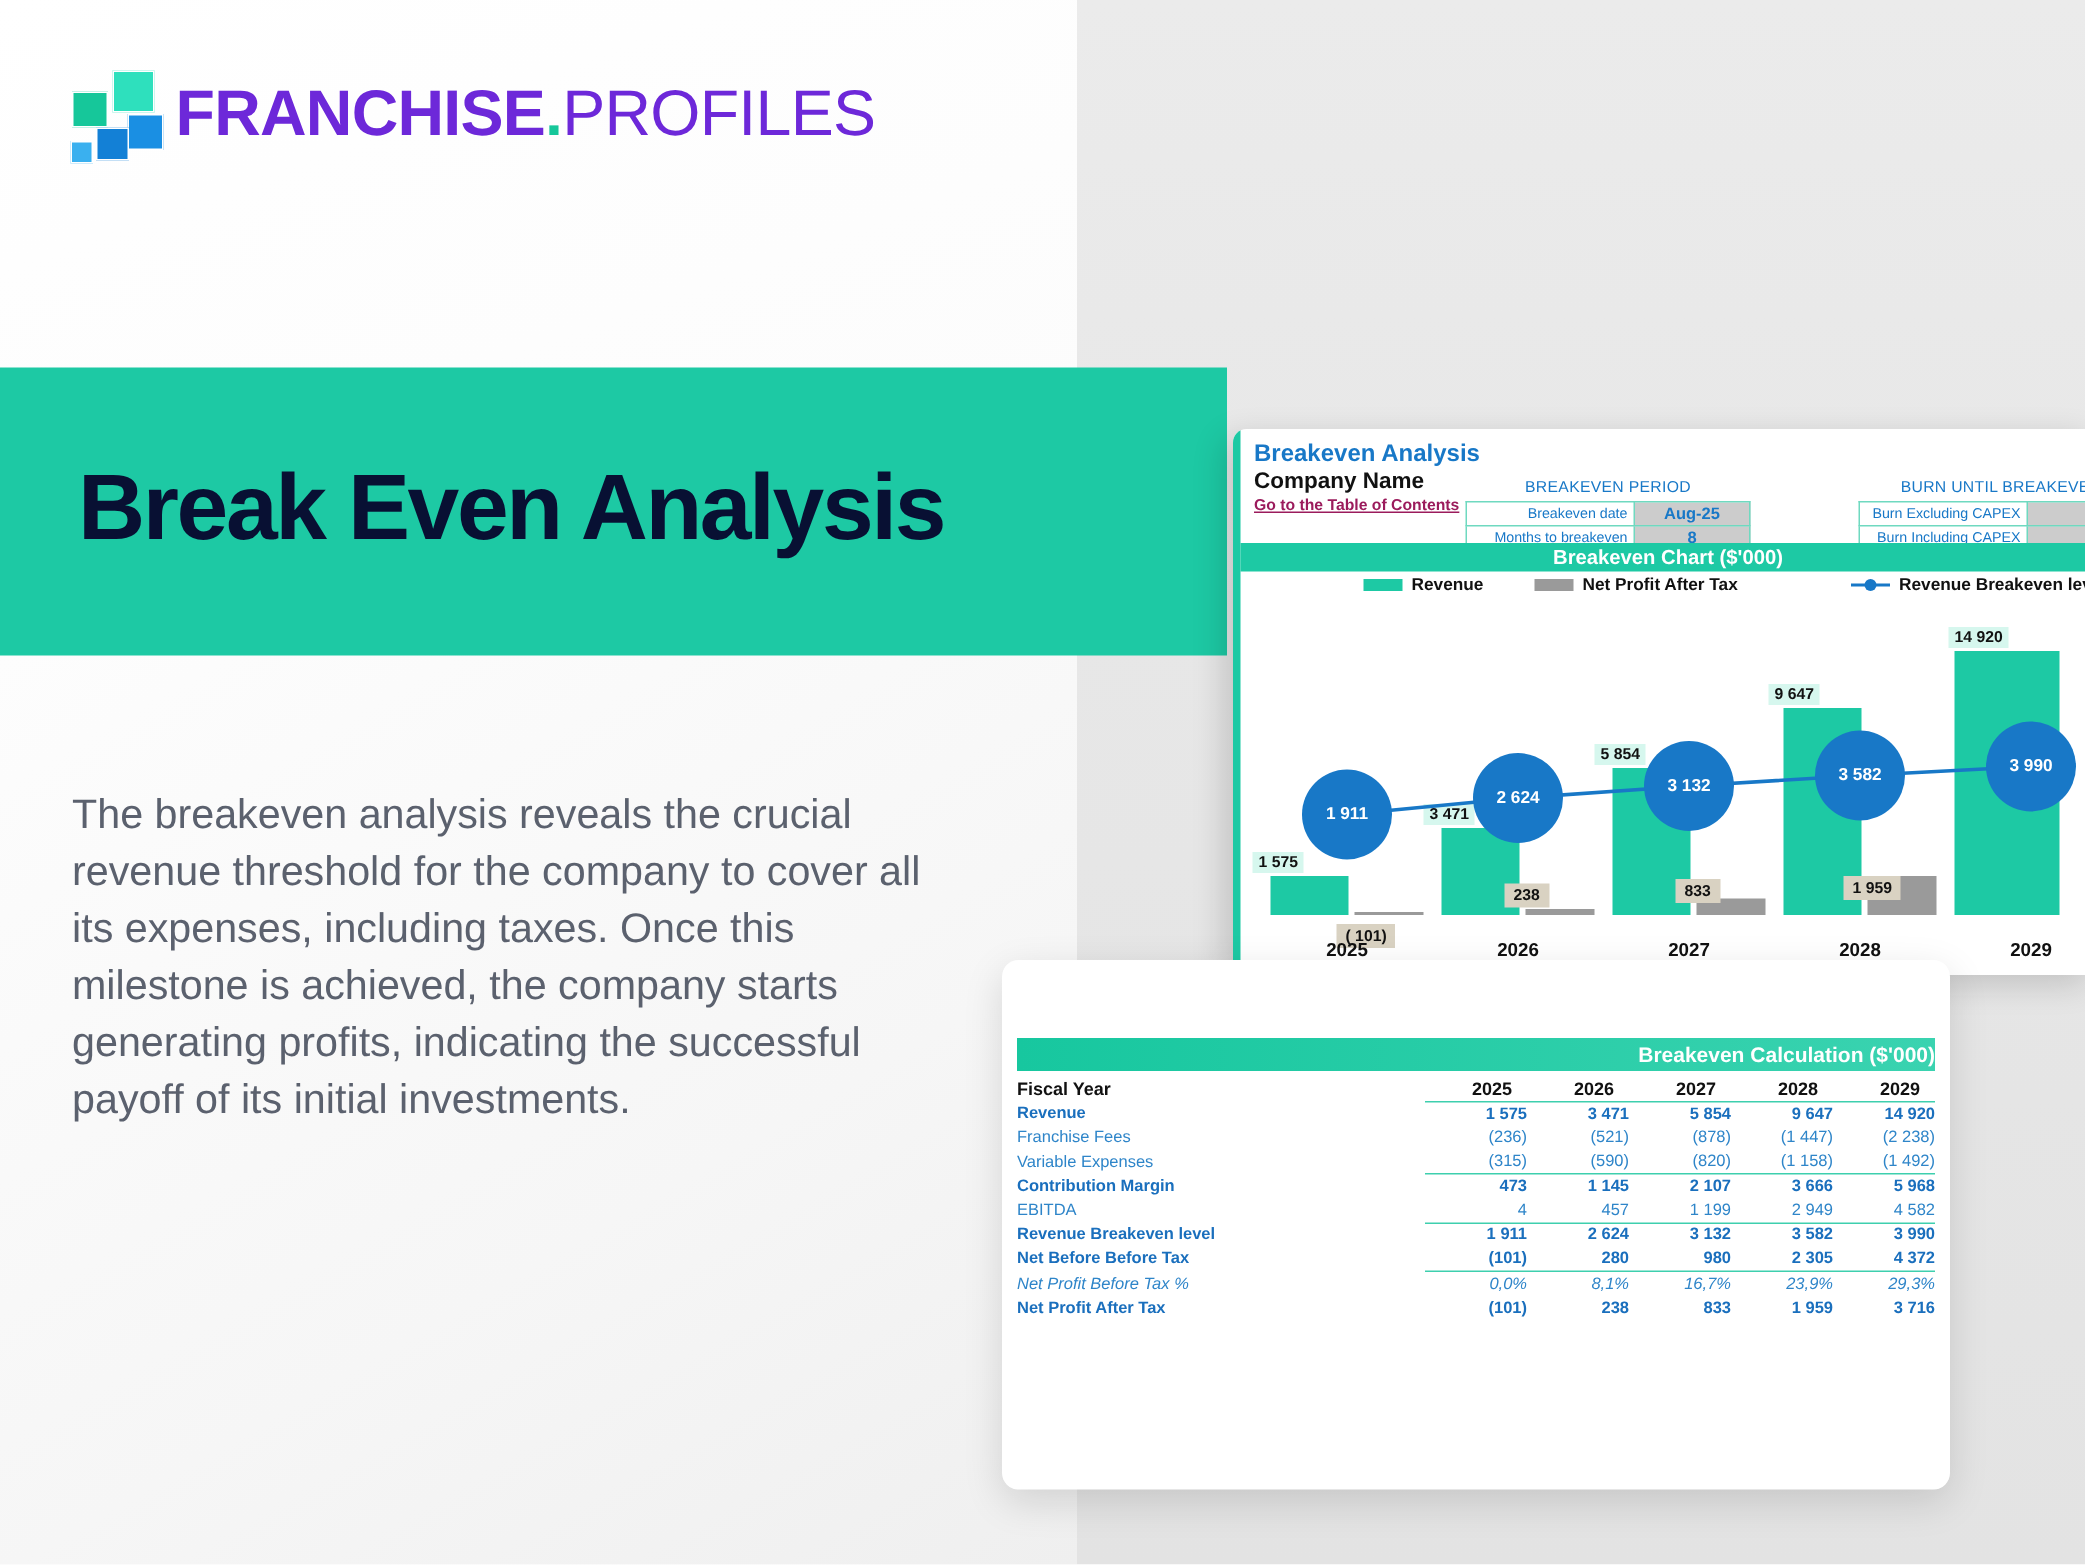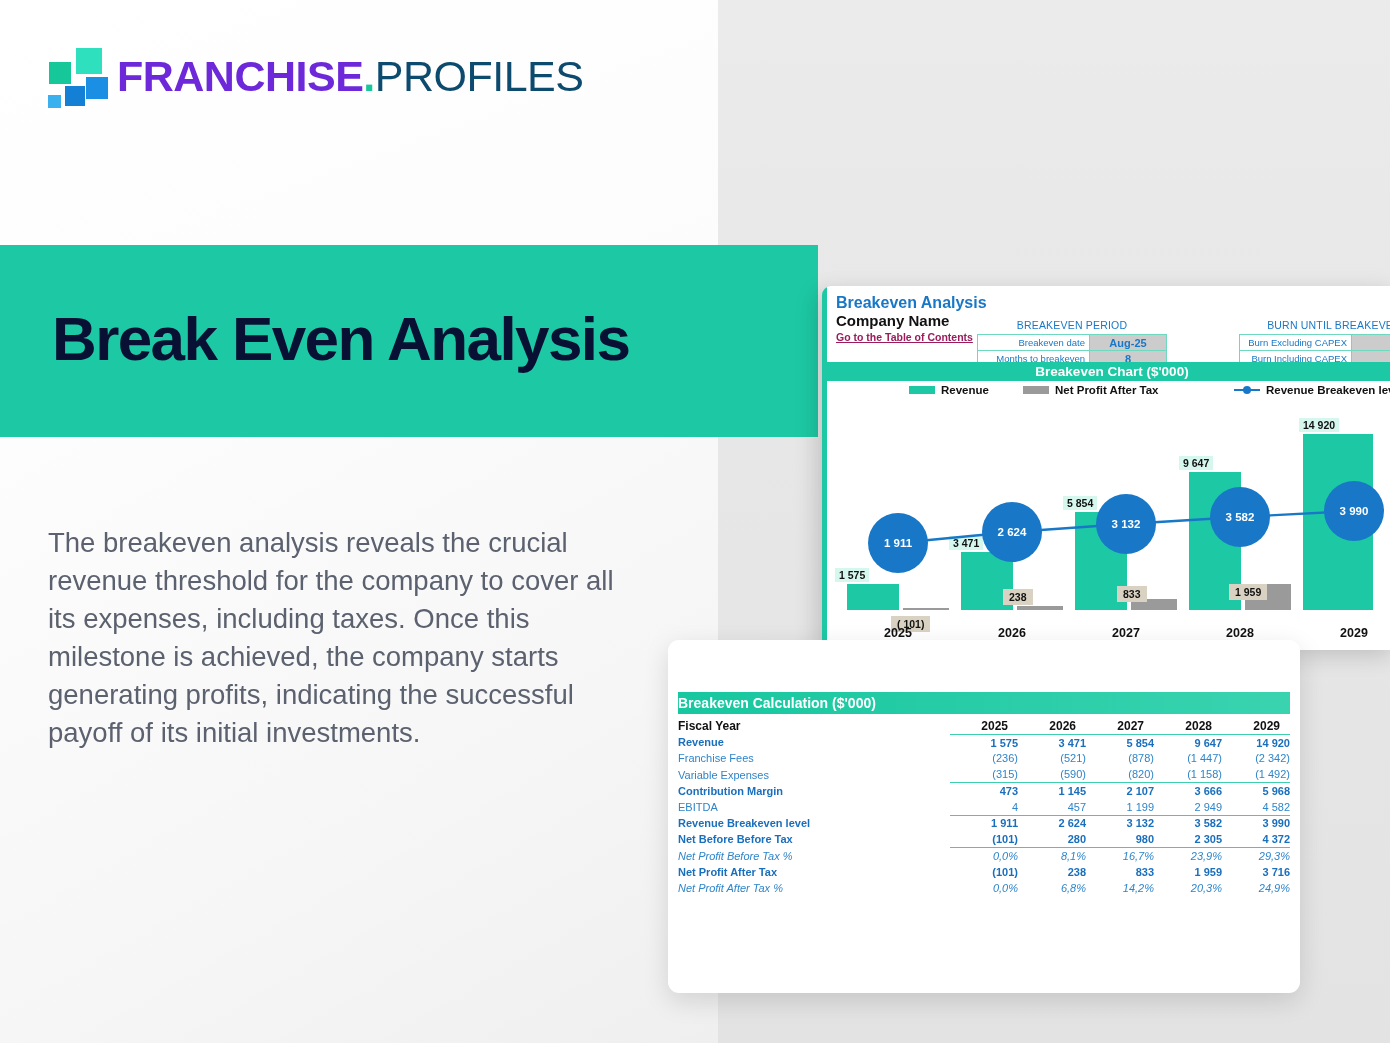--- a/index.html
+++ b/index.html
@@ -37,21 +37,21 @@
   .sq-d{ left:17px; top:38px; width:22px; height:22px; background:#1380d6; }
   .sq-e{ left:0px;  top:47px; width:15px; height:15px; background:#3ab0ef; }
 
   #logo-text{
     position:absolute; left:70px; top:0; height:62px;
     display:flex; align-items:center;
     font-size:43px; letter-spacing:-0.5px; white-space:nowrap;
   }
   #logo-text .lw-bold{ font-weight:bold; color:#6d28d9; }
   #logo-text .lw-dot{ font-weight:bold; color:#16c79a; }
-  #logo-text .lw-light{ font-weight:400; color:#0c4a6e; }
+  #logo-text .lw-light{ font-weight:400; color:#6d28d9; }
 
   
   #hero-band{
     position:absolute; left:0; top:245px; width:818px; height:192px;
     background:#1dc9a4;
   }
   #hero-title{
     position:absolute; left:52px; top:303px;
     font-size:62px; font-weight:bold; letter-spacing:-1.6px;
     color:#081033; white-space:nowrap;
@@ -162,21 +162,21 @@
   #table-card{
     position:absolute; left:668px; top:640px; width:632px; height:353px;
     background:#ffffff; border-radius:11px;
     box-shadow:0 8px 26px rgba(0,0,0,0.13);
     overflow:hidden;
   }
   #tc-banner{
     position:absolute; left:10px; top:52px; width:612px; height:22px;
     background:linear-gradient(90deg,#17c79f 0%,#3ad3b0 100%);
     color:#ffffff; font-size:14px; font-weight:bold;
-    text-align:left; line-height:22px;
+    text-align:right; line-height:22px;
   }
   #calc-table{
     position:absolute; left:10px; top:78px; width:612px;
     border-collapse:collapse;
   }
   #calc-table th, #calc-table td{ padding:0; height:16.2px; font-size:11px; }
   #calc-table th.lbl-h{
     text-align:left; font-size:12px; font-weight:bold; color:#111111;
     padding-left:0px; width:272px;
   }
@@ -348,21 +348,21 @@
           <td class="val">5 854</td>
           <td class="val">9 647</td>
           <td class="val">14 920</td>
         </tr>
         <tr class="r-sub">
           <td class="rlbl">Franchise Fees</td>
           <td class="val">(236)</td>
           <td class="val">(521)</td>
           <td class="val">(878)</td>
           <td class="val">(1 447)</td>
-          <td class="val">(2 342)</td>
+          <td class="val">(2 238)</td>
         </tr>
         <tr class="r-sub ul">
           <td class="rlbl">Variable Expenses</td>
           <td class="val">(315)</td>
           <td class="val">(590)</td>
           <td class="val">(820)</td>
           <td class="val">(1 158)</td>
           <td class="val">(1 492)</td>
         </tr>
         <tr class="r-bold">
@@ -406,23 +406,15 @@
           <td class="val">29,3%</td>
         </tr>
         <tr class="r-bold">
           <td class="rlbl">Net Profit After Tax</td>
           <td class="val">(101)</td>
           <td class="val">238</td>
           <td class="val">833</td>
           <td class="val">1 959</td>
           <td class="val">3 716</td>
         </tr>
-        <tr class="r-pct">
-          <td class="rlbl">Net Profit After Tax %</td>
-          <td class="val">0,0%</td>
-          <td class="val">6,8%</td>
-          <td class="val">14,2%</td>
-          <td class="val">20,3%</td>
-          <td class="val">24,9%</td>
-        </tr>
       </tbody>
   </table>
 </div>
 
 </body></html>

